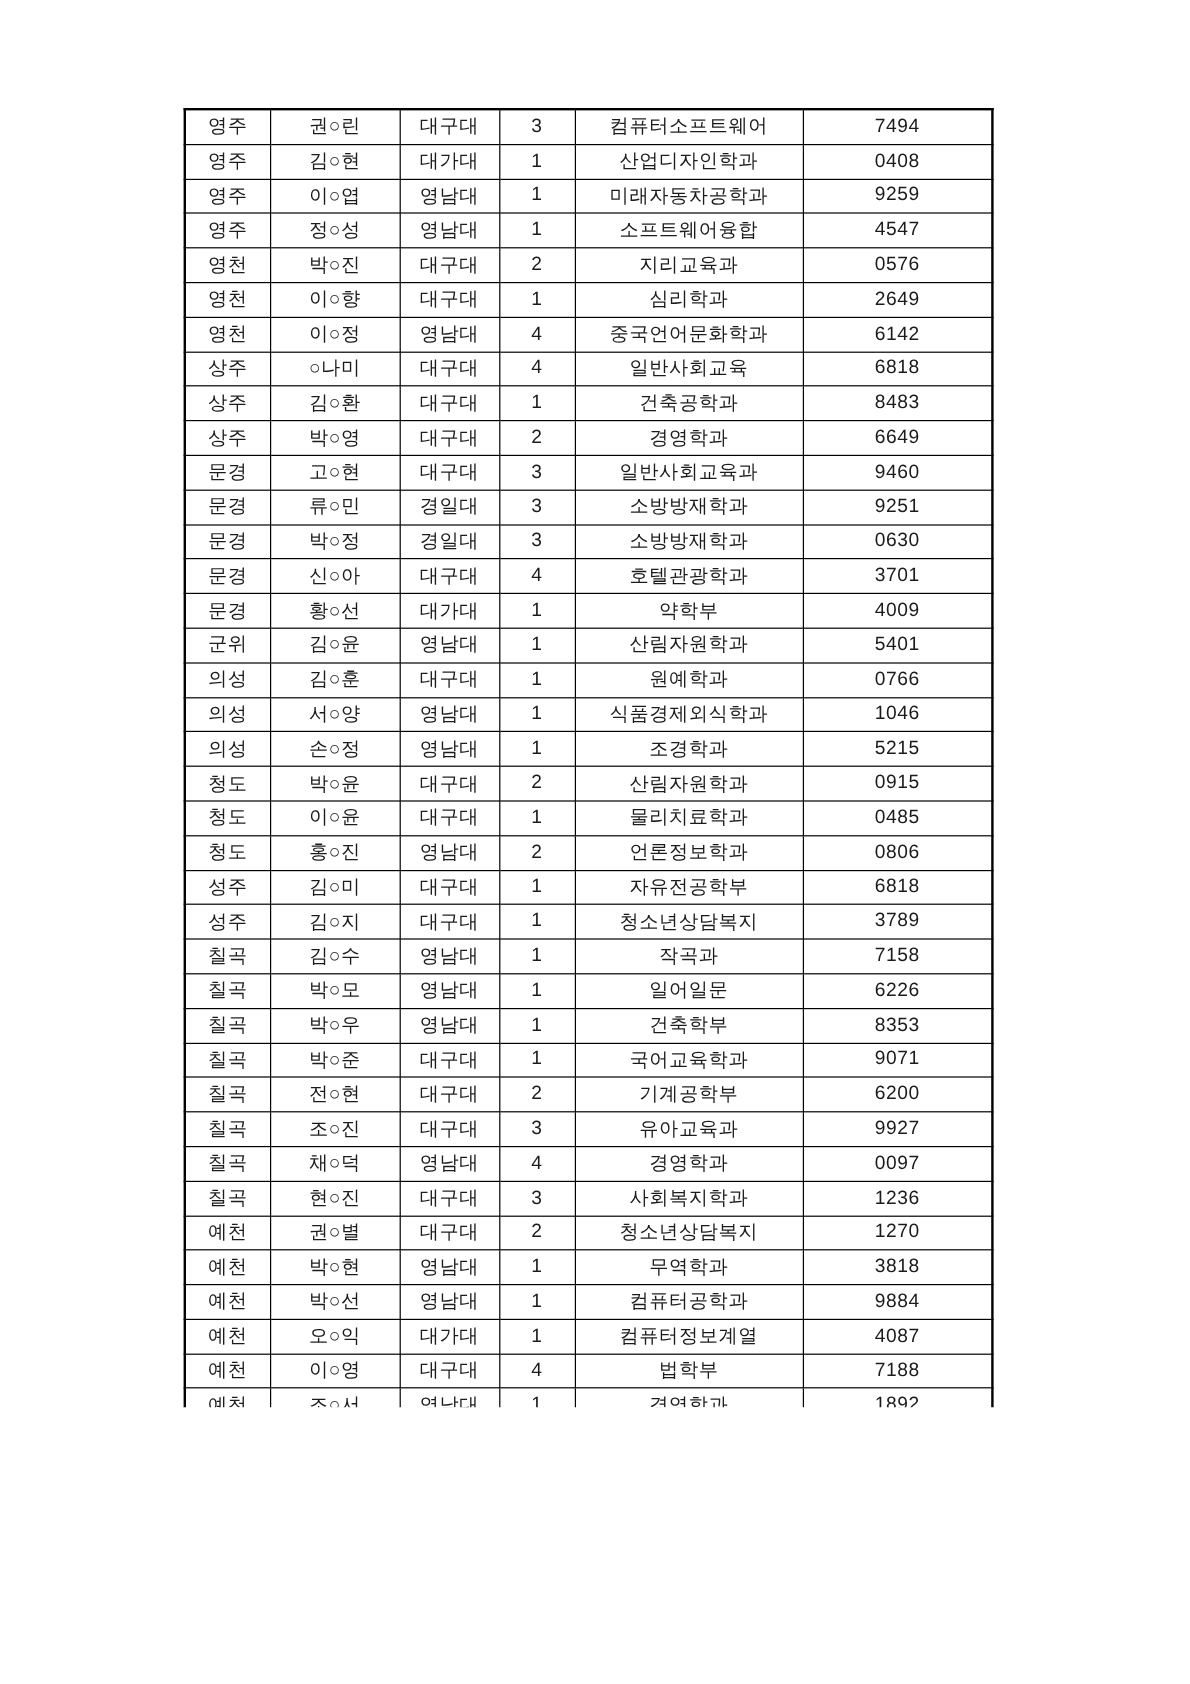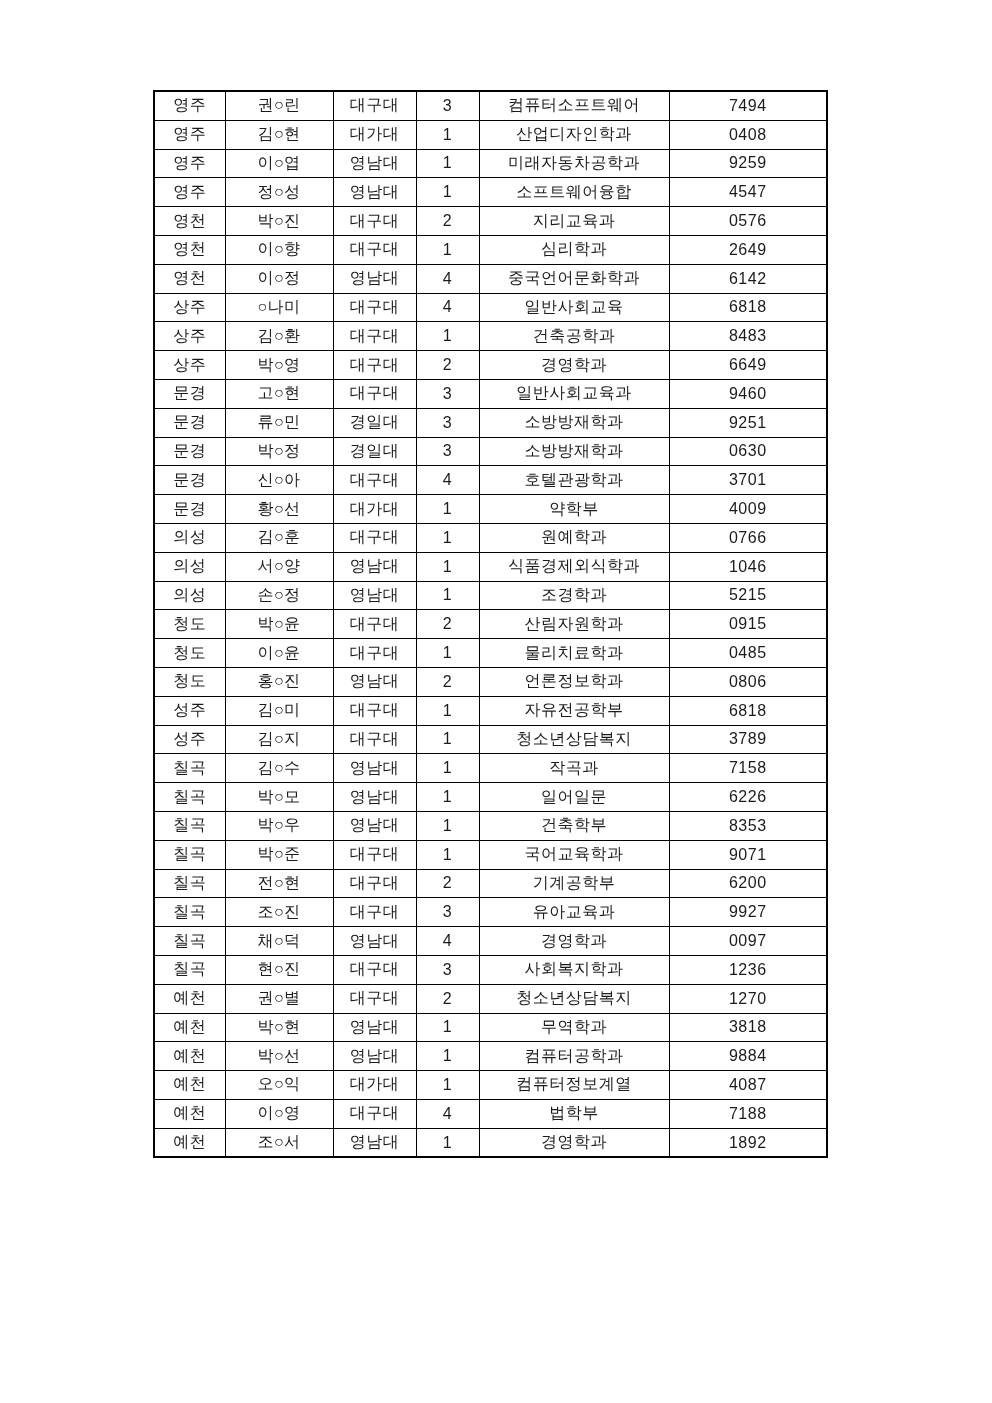--- a/index.html
+++ b/index.html
@@ -171,20 +171,28 @@
         </tr>
         <tr>
           <td>문경</td>
           <td>황○선</td>
           <td>대가대</td>
           <td>1</td>
           <td>약학부</td>
           <td>4009</td>
         </tr>
         <tr>
+          <td>군위</td>
+          <td>김○윤</td>
+          <td>영남대</td>
+          <td>1</td>
+          <td>산림자원학과</td>
+          <td>5401</td>
+        </tr>
+        <tr>
           <td>의성</td>
           <td>김○훈</td>
           <td>대구대</td>
           <td>1</td>
           <td>원예학과</td>
           <td>0766</td>
         </tr>
         <tr>
           <td>의성</td>
           <td>서○양</td>

